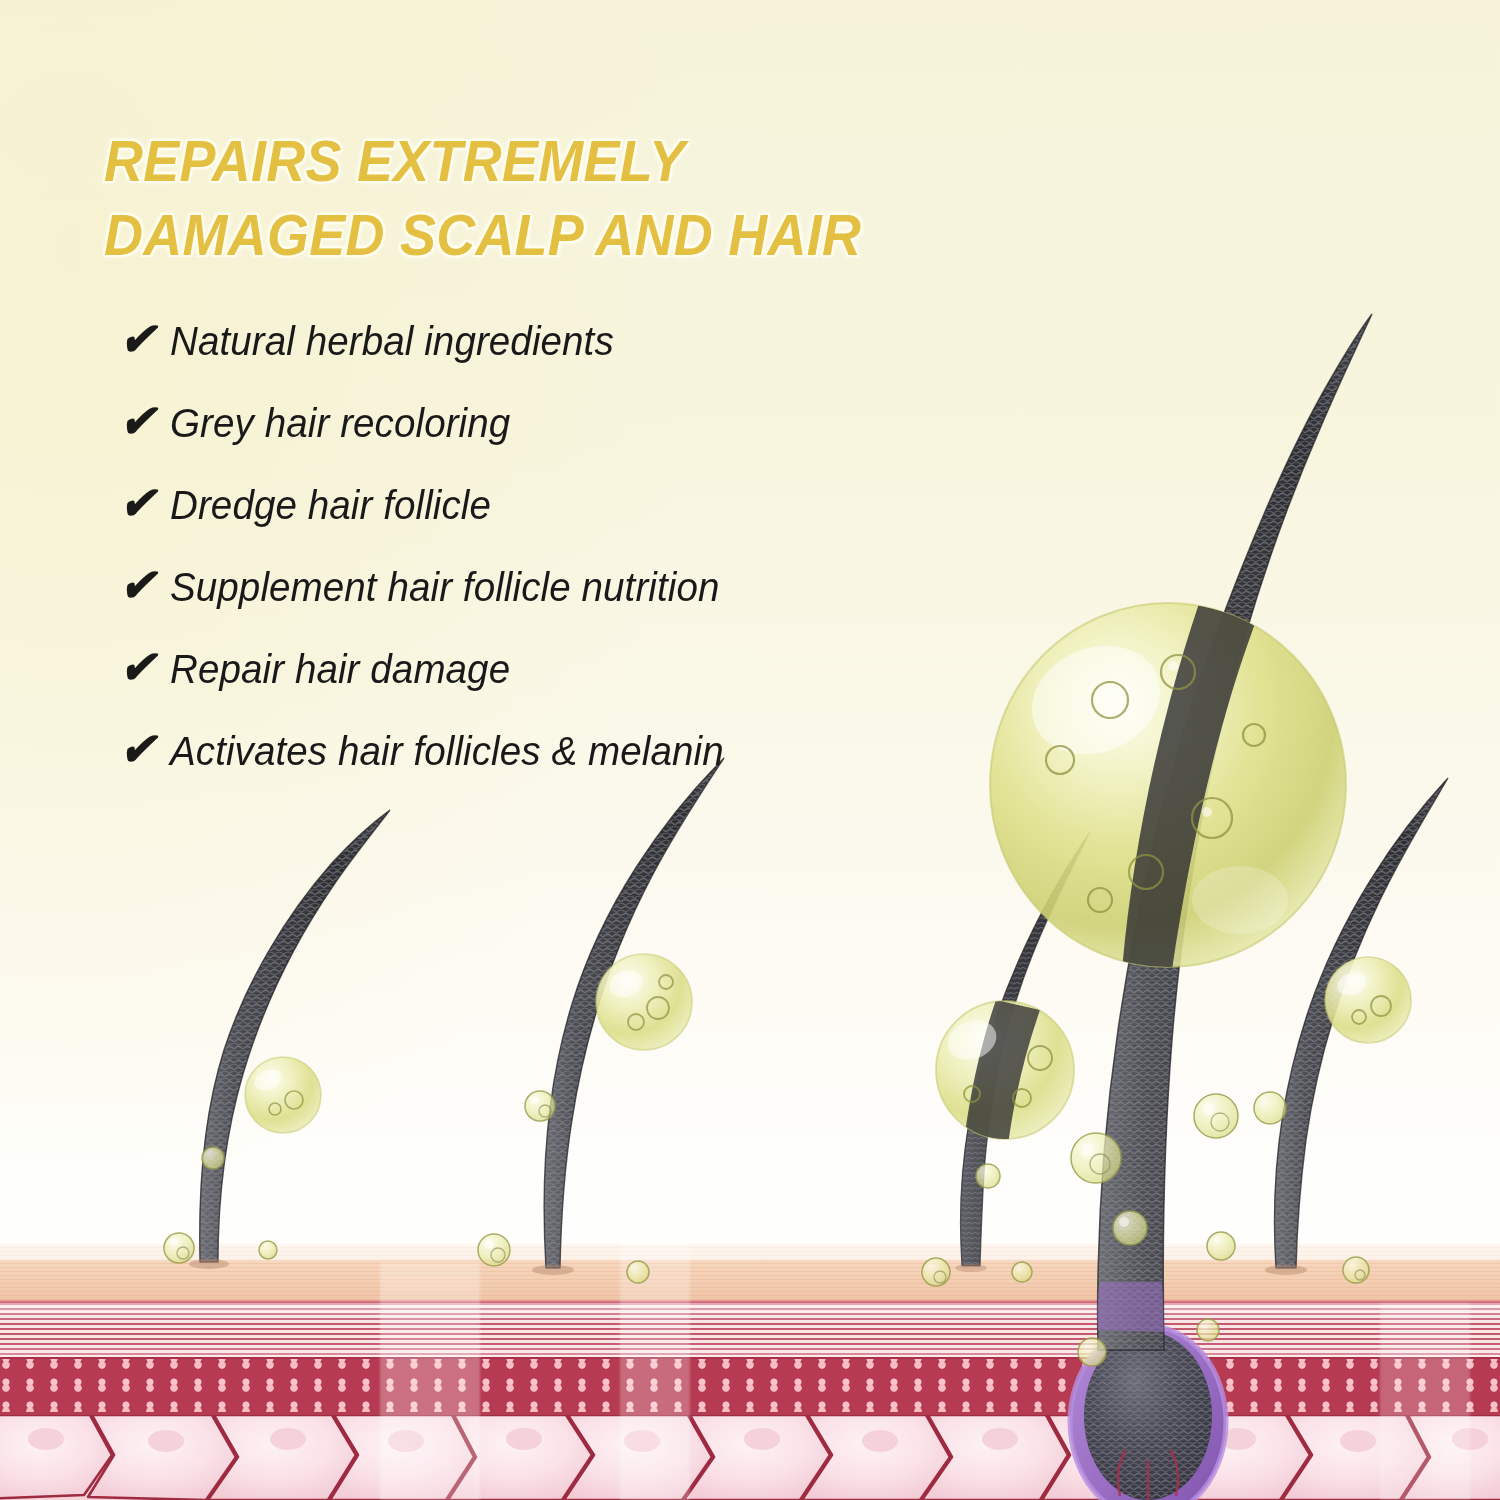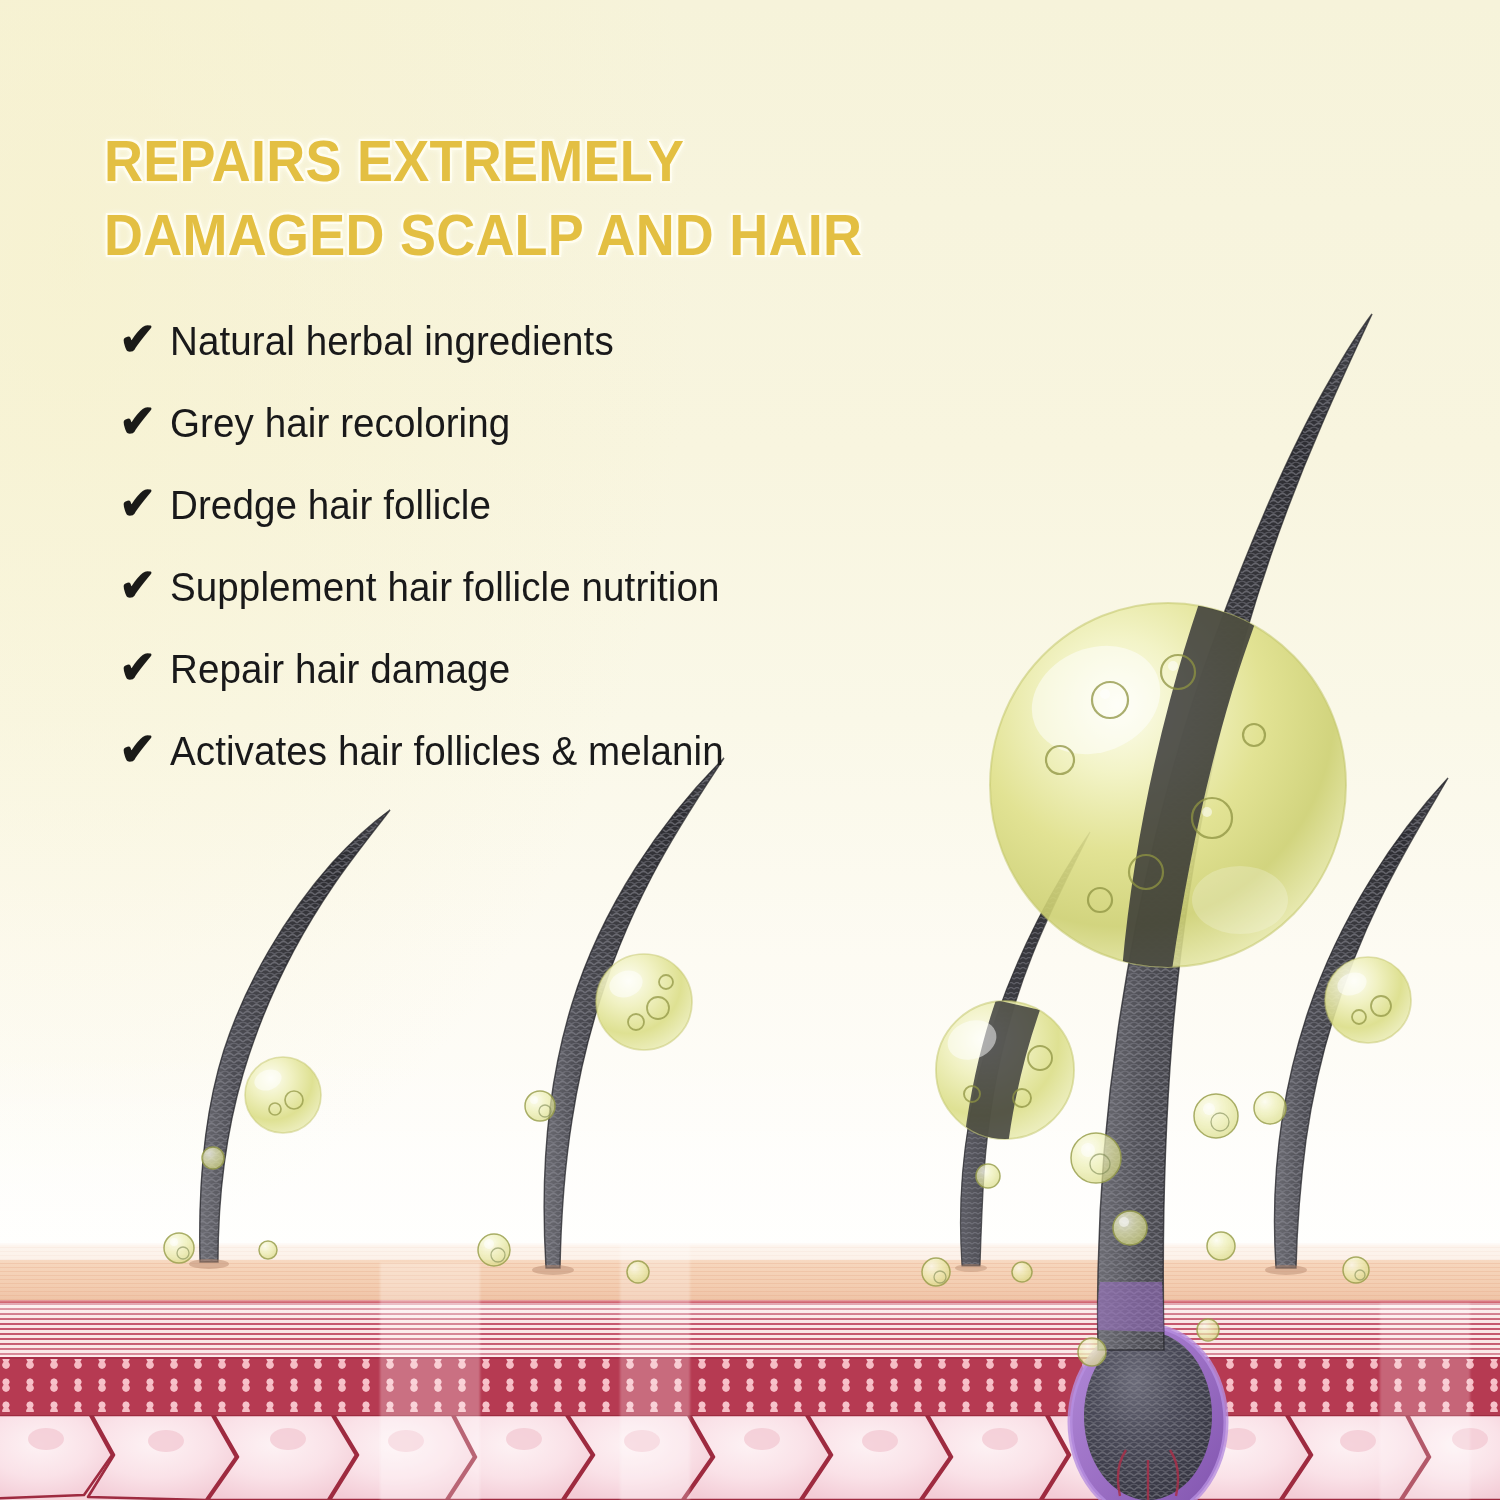--- a/index.html
+++ b/index.html
@@ -7,20 +7,21 @@
   html, body {
     width:1500px; height:1500px;
     font-family:"Liberation Sans", sans-serif;
     overflow:hidden; background:#fdfcf2;
   }
 
   #scene {
     position:relative;
     width:1500px; height:1500px;
     overflow:hidden;
+    font-style:italic;
   }
 
   
   .bg-grad {
     position:absolute; left:0; top:0; width:1500px; height:1500px;
     background:linear-gradient(to bottom,
         #f6f3da 0%,
         #f7f4dd 14%,
         #f8f5df 30%,
         #faf8e8 48%,

